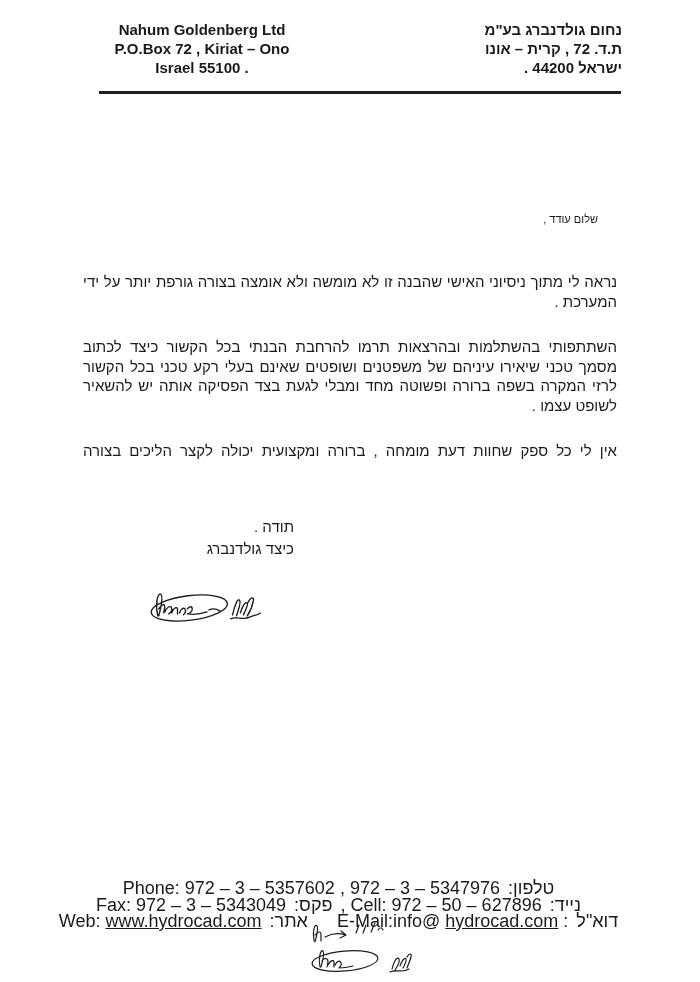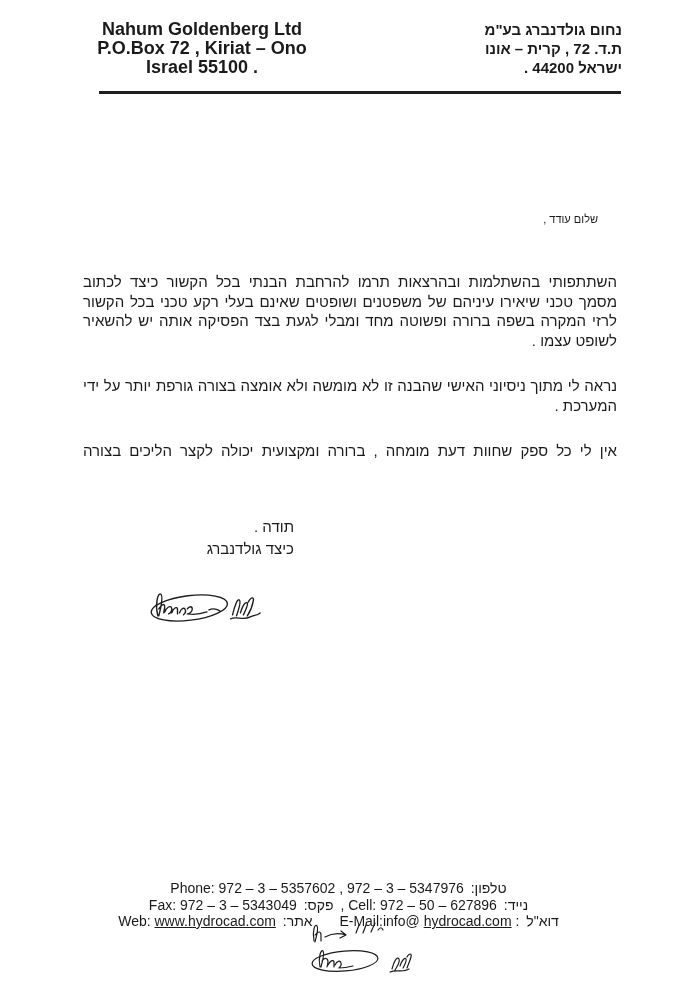--- a/index.html
+++ b/index.html
@@ -2,21 +2,21 @@
 <html><head>
 <meta charset="utf-8">
 <style>
   html,body{margin:0;padding:0;background:#ffffff;}
   .page{
     position:relative;width:700px;height:982px;background:#ffffff;overflow:hidden;
     font-family:"Liberation Sans","DejaVu Sans",sans-serif;color:#1a1a1a;
   }
   
   .lh-en{position:absolute;left:92px;top:20px;width:220px;text-align:center;
-         font-weight:bold;font-size:18px;line-height:19px;}
+         font-weight:bold;font-size:15px;line-height:19px;}
   .lh-he{position:absolute;right:78px;top:20px;width:230px;text-align:right;
          direction:rtl;font-weight:bold;font-size:15px;line-height:19px;}
   .rule{position:absolute;left:99px;top:91px;width:522px;height:2.5px;background:#1f1f1f;}
   
   .greeting{position:absolute;right:102px;top:213px;direction:rtl;font-size:11px;}
   
   .letter-body{position:absolute;left:83px;top:272px;width:534px;direction:rtl;
                font-size:15px;line-height:19.5px;}
   .para{margin:0 0 26px 0;}
   .bl{direction:rtl;}
@@ -25,21 +25,21 @@
   
   .closing{position:absolute;left:190px;top:516px;width:104px;text-align:right;
            direction:rtl;font-size:15px;line-height:22px;}
   
   .sig-main{position:absolute;left:148px;top:582px;width:118px;height:50px;}
   .sig-bottom{position:absolute;left:300px;top:917px;width:150px;height:60px;pointer-events:none;}
   svg path, svg ellipse{fill:none;stroke:#1c1c1c;stroke-width:1.4;stroke-linecap:round;stroke-linejoin:round;}
   .sig-bottom path, .sig-bottom ellipse{stroke-width:1.2;}
   
   .footer{position:absolute;left:0;top:880px;width:680px;text-align:center;
-          font-size:14px;line-height:16.5px;}
+          font-size:18px;line-height:16.5px;}
   .fl{white-space:nowrap;}
   .he{direction:rtl;unicode-bidi:isolate;margin:0 3px;}
   .en{unicode-bidi:isolate;}
   .u{text-decoration:underline;}
   .gap{display:inline-block;width:16px;}
 </style>
 </head>
 <body>
 
 <div class="page">
@@ -53,28 +53,28 @@
     <div>נחום גולדנברג בע"מ</div>
     <div>ת.ד. 72 ,  קרית – אונו</div>
     <div>ישראל 44200 .</div>
   </div>
   <div class="rule"></div>
 
   <div class="greeting">שלום עודד ,</div>
 
   <div class="letter-body">
     <div class="para">
+      <div class="bl jl">נראה לי מתוך ניסיוני האישי שהבנה זו לא מומשה ולא אומצה בצורה גורפת יותר על ידי</div>
+      <div class="bl ll">המערכת .</div>
+    </div>
+    <div class="para">
       <div class="bl jl">השתתפותי בהשתלמות ובהרצאות תרמו להרחבת הבנתי בכל הקשור כיצד לכתוב</div>
       <div class="bl jl">מסמך טכני שיאירו עיניהם של משפטנים ושופטים שאינם בעלי רקע טכני בכל הקשור</div>
       <div class="bl jl">לרזי המקרה בשפה ברורה ופשוטה מחד ומבלי לגעת בצד הפסיקה אותה יש להשאיר</div>
       <div class="bl ll">לשופט עצמו .</div>
-    </div>
-    <div class="para">
-      <div class="bl jl">נראה לי מתוך ניסיוני האישי שהבנה זו לא מומשה ולא אומצה בצורה גורפת יותר על ידי</div>
-      <div class="bl ll">המערכת .</div>
     </div>
     <div class="para">
       <div class="bl jl">אין לי כל ספק שחוות דעת מומחה , ברורה ומקצועית יכולה לקצר הליכים בצורה</div>
     </div>
   </div>
 
   <div class="closing">
     <div>תודה .</div>
     <div>כיצד גולדנברג</div>
   </div>

